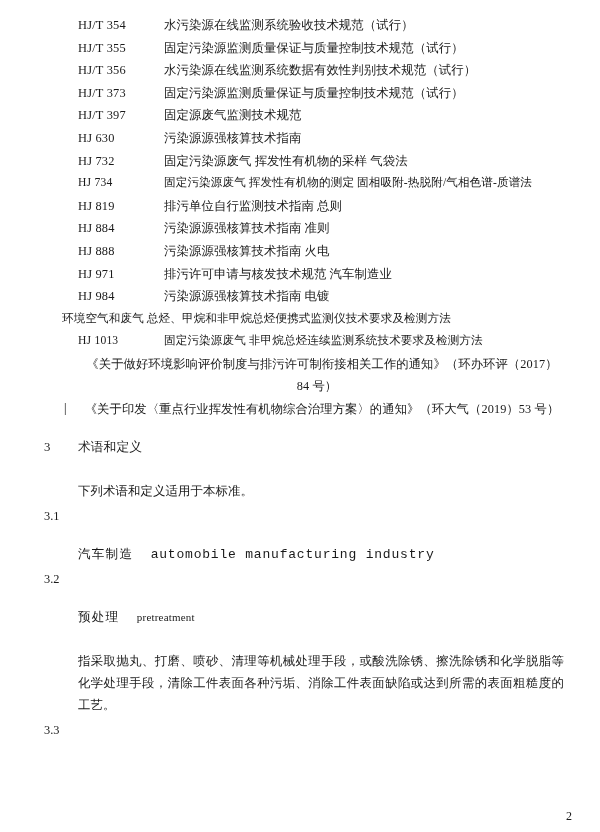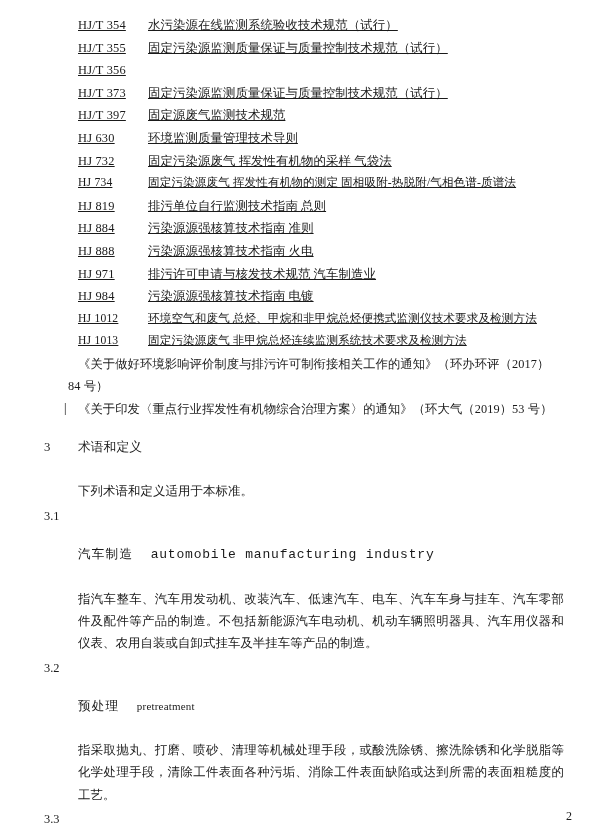--- a/index.html
+++ b/index.html
@@ -17,47 +17,47 @@
   .page {
     position: relative;
     width: 600px;
     height: 832px;
     box-sizing: border-box;
     padding: 14px 34px 10px 34px;
   }
   .std-list {
     margin: 0;
     padding: 0;
-    text-decoration: underline;
   }
   .std-row {
     display: flex;
     align-items: baseline;
     font-size: 12.4px;
     line-height: 22.6px;
     white-space: nowrap;
   }
   .std-code {
     display: inline-block;
     width: 58px;
     flex: 0 0 58px;
     padding-left: 44px;
     box-sizing: content-box;
     letter-spacing: 0.2px;
   }
   .std-title {
-    margin-left: 12px;
+    margin-left: 28px;
     letter-spacing: 0.1px;
   }
   .std-row.small .std-title,
   .std-row.small .std-code {
     font-size: 11.6px;
   }
   .notice-wrap {
     padding-left: 0;
+    text-align: center;
   }
   .notice-line {
     font-size: 12.3px;
     line-height: 22.4px;
     letter-spacing: 0.1px;
   }
   .notice-indent {
     padding-left: 44px;
   }
   .notice-hang {
@@ -152,32 +152,33 @@
     <div class="std-row">
       <span class="std-code">HJ/T 354</span>
       <span class="std-title">水污染源在线监测系统验收技术规范（试行）</span>
     </div>
     <div class="std-row">
       <span class="std-code">HJ/T 355</span>
       <span class="std-title">固定污染源监测质量保证与质量控制技术规范（试行）</span>
     </div>
     <div class="std-row">
       <span class="std-code">HJ/T 356</span>
+      <span class="std-title">水污染源在线监测系统数据有效性判别技术规范（试行）</span>
     </div>
     <div class="std-row">
       <span class="std-code">HJ/T 373</span>
       <span class="std-title">固定污染源监测质量保证与质量控制技术规范（试行）</span>
     </div>
     <div class="std-row">
       <span class="std-code">HJ/T 397</span>
       <span class="std-title">固定源废气监测技术规范</span>
     </div>
     <div class="std-row">
       <span class="std-code">HJ 630</span>
-      <span class="std-title">环境监测质量管理技术导则</span>
+      <span class="std-title">污染源源强核算技术指南</span>
     </div>
     <div class="std-row">
       <span class="std-code">HJ 732</span>
       <span class="std-title">固定污染源废气 挥发性有机物的采样 气袋法</span>
     </div>
     <div class="std-row small">
       <span class="std-code">HJ 734</span>
       <span class="std-title">固定污染源废气 挥发性有机物的测定 固相吸附-热脱附/气相色谱-质谱法</span>
     </div>
     <div class="std-row">
@@ -194,21 +195,20 @@
     </div>
     <div class="std-row">
       <span class="std-code">HJ 971</span>
       <span class="std-title">排污许可申请与核发技术规范 汽车制造业</span>
     </div>
     <div class="std-row">
       <span class="std-code">HJ 984</span>
       <span class="std-title">污染源源强核算技术指南 电镀</span>
     </div>
     <div class="std-row small">
-      <span class="std-code">HJ 1012</span>
       <span class="std-title">环境空气和废气 总烃、甲烷和非甲烷总烃便携式监测仪技术要求及检测方法</span>
     </div>
     <div class="std-row small">
       <span class="std-code">HJ 1013</span>
       <span class="std-title">固定污染源废气 非甲烷总烃连续监测系统技术要求及检测方法</span>
     </div>
   </div>
 
   <div class="notice-wrap">
     <div class="notice-line notice-indent">《关于做好环境影响评价制度与排污许可制衔接相关工作的通知》（环办环评（2017）</div>
@@ -221,21 +221,20 @@
     <span>术语和定义</span>
   </div>
 
   <div class="para">下列术语和定义适用于本标准。</div>
 
   <div class="sub-num">3.1</div>
   <div class="term">
     <span class="zh">汽车制造</span>
     <span class="en">automobile manufacturing industry</span>
   </div>
-  <div class="para justify">指汽车整车、汽车用发动机、改装汽车、低速汽车、电车、汽车车身与挂车、汽车零部件及配件等产品的制造。不包括新能源汽车电动机、机动车辆照明器具、汽车用仪器和仪表、农用自装或自卸式挂车及半挂车等产品的制造。</div>
 
   <div class="sub-num">3.2</div>
   <div class="term">
     <span class="zh">预处理</span>
     <span class="en tight">pretreatment</span>
   </div>
   <div class="para justify">指采取抛丸、打磨、喷砂、清理等机械处理手段，或酸洗除锈、擦洗除锈和化学脱脂等化学处理手段，清除工件表面各种污垢、消除工件表面缺陷或达到所需的表面粗糙度的工艺。</div>
 
   <div class="sub-num">3.3</div>
 

